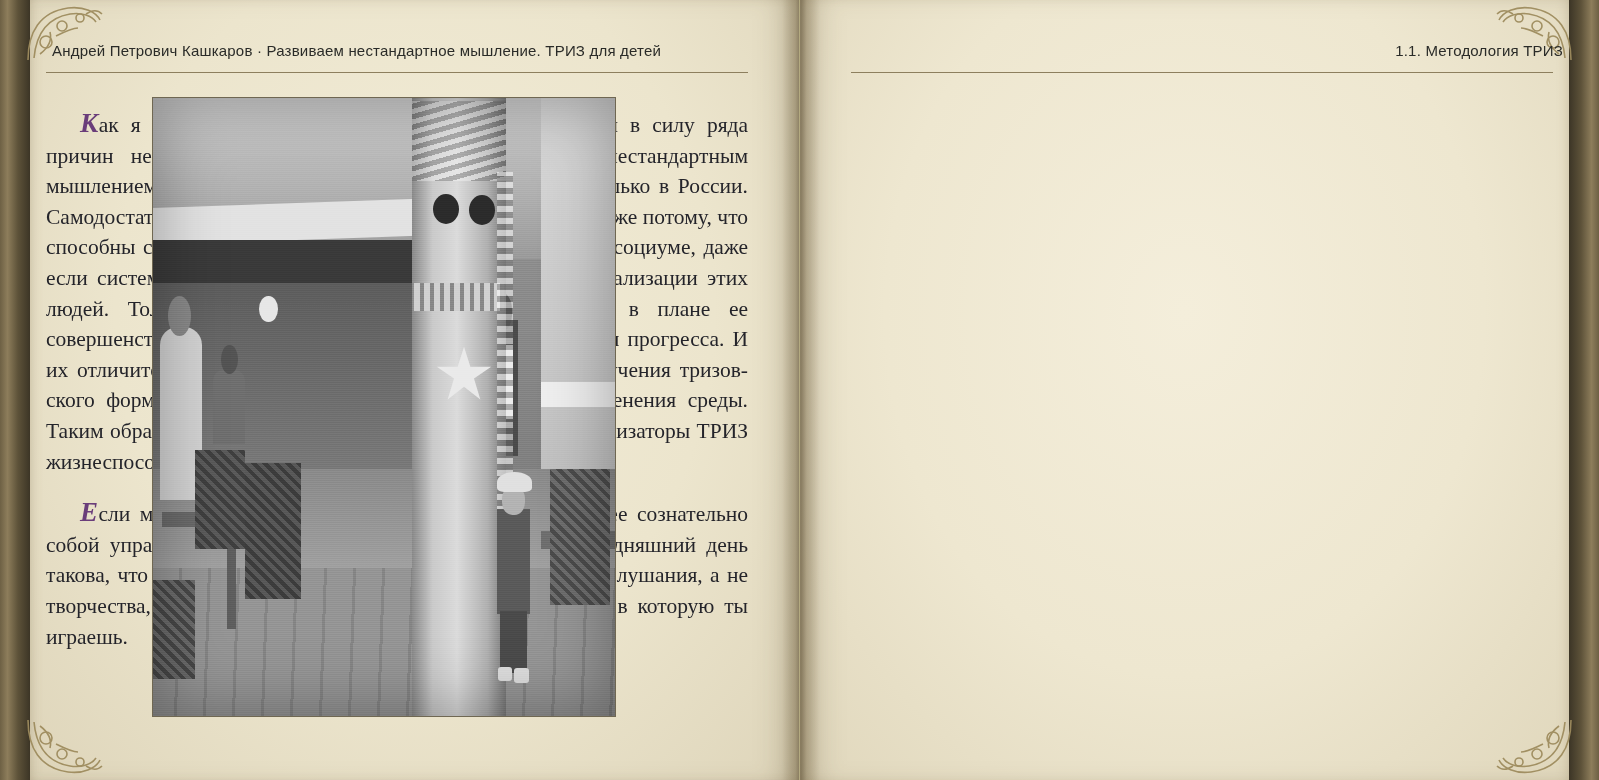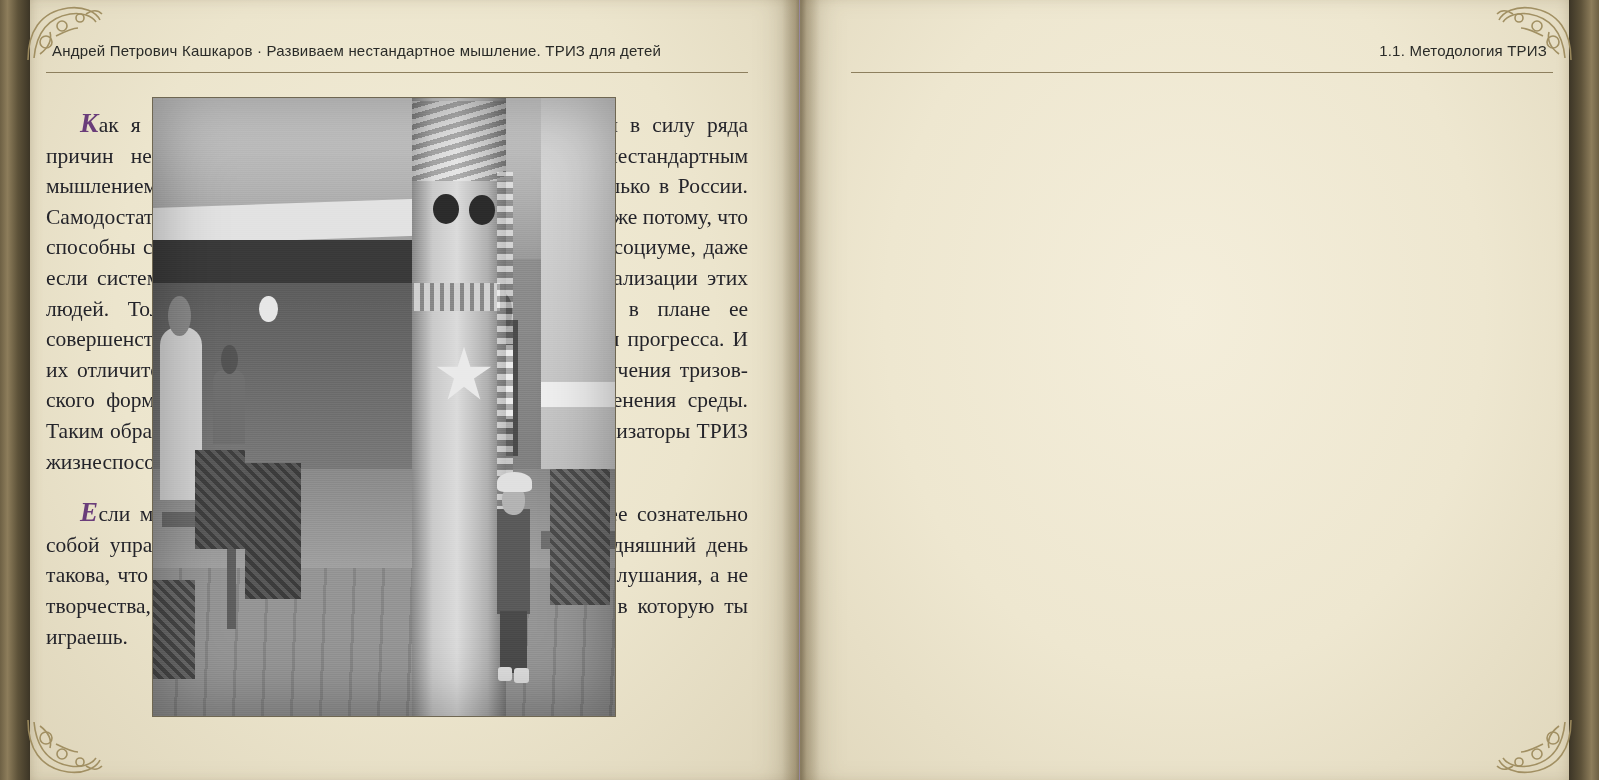--- a/index.html
+++ b/index.html
@@ -13,21 +13,21 @@
     height: 780px;
     overflow: hidden;
     background: #e9e2ca;
     font-family: "Liberation Serif", serif;
   }
 
   
   .book-frame {
     position: absolute;
     inset: 0;
-    background: #c4b5fd;
+    background: #fef9c3;
   }
   .edge-left {
     position: absolute;
     left: 0; top: 0; bottom: 0;
     width: 30px;
     background: linear-gradient(to right, #6d6044 0%, #8d7d5b 25%, #5d5239 60%, #3c3526 100%);
   }
   .edge-right {
     position: absolute;
     right: 0; top: 0; bottom: 0;
@@ -88,21 +88,21 @@
   .runhead {
     position: absolute;
     top: 42px;
     font-family: "Liberation Sans", sans-serif;
     font-size: 15px;
     letter-spacing: .2px;
     color: #2a2b28;
     white-space: nowrap;
   }
   .runhead-left  { left: 52px; }
-  .runhead-right { right: 52px; text-align: right; }
+  .runhead-right { right: 36px; text-align: right; }
   .rule {
     position: absolute;
     height: 1px;
     background: #8d7f5e;
     top: 72px;
   }
   .rule-left  { left: 46px;  width: 702px; }
   .rule-right { right: 46px; width: 702px; }
 
   

